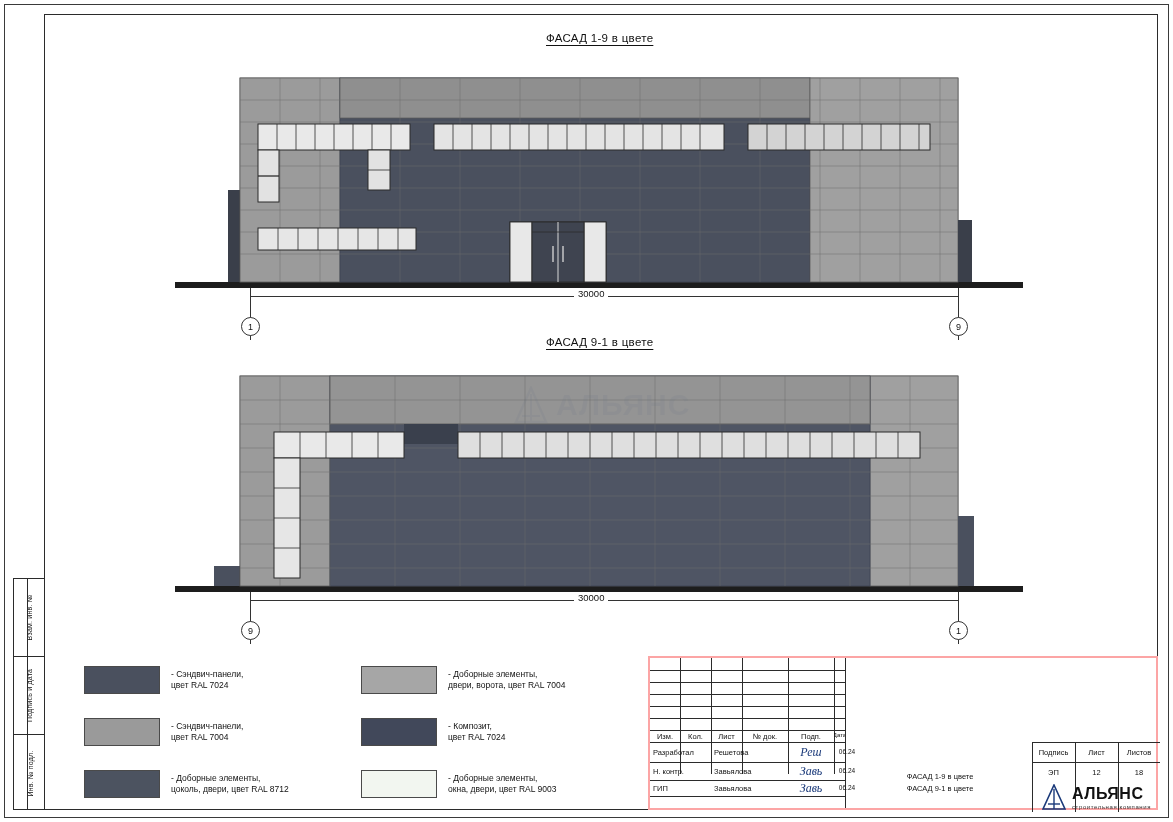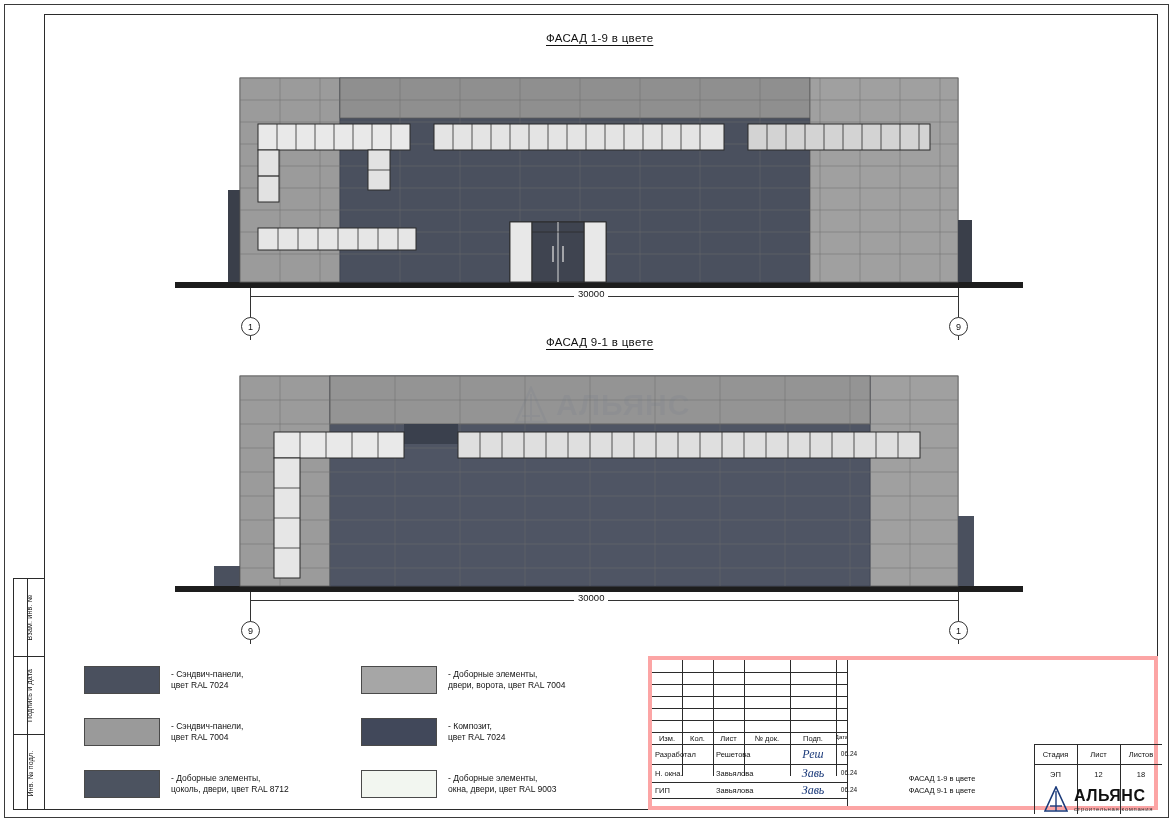--- a/index.html
+++ b/index.html
@@ -77,21 +77,21 @@
     font-size:9px; color:#111;
   }
 
   
   .legend { position:absolute; }
   .legend-row { position:absolute; display:flex; align-items:center; }
   .swatch { width:76px; height:28px; border:1px solid #4a4a4a; }
   .legend-text { margin-left:11px; font-size:8.5px; line-height:1.35; color:#111; white-space:nowrap; }
 
   
-  .stamp { position:absolute; border:4px solid #fca5a5; }
+  .stamp { position:absolute; border:2px solid #fca5a5; }
   .stamp .v { position:absolute; top:0; bottom:0; width:0; border-left:1px solid #2b2b2b; }
   .stamp .h { position:absolute; left:0; right:0; height:0; border-top:1px solid #2b2b2b; }
   .cellTxt {
     position:absolute; font-size:7.5px; color:#111;
     display:flex; align-items:center; justify-content:center;
     text-align:center; line-height:1.2; overflow:hidden;
   }
   .cellTxt.left { justify-content:flex-start; padding-left:3px; }
   .sig { font-family:"Liberation Serif", serif; font-style:italic; font-size:12px; color:#1b3a7a; }
 
@@ -449,34 +449,34 @@
     <div class="cellTxt" style="left:61px; top:72px; width:31px; height:12px;">Лист</div>
     <div class="cellTxt" style="left:92px; top:72px; width:46px; height:12px;">№ док.</div>
     <div class="cellTxt" style="left:138px; top:72px; width:46px; height:12px;">Подп.</div>
     <div class="cellTxt" style="left:184px; top:72px; width:11px; height:12px; font-size:6px;">Дата</div>
 
     <div class="cellTxt left" style="left:0; top:84px; width:61px; height:20px;">Разработал</div>
     <div class="cellTxt left" style="left:61px; top:84px; width:77px; height:20px;">Решетова</div>
     <div class="cellTxt sig" style="left:138px; top:84px; width:46px; height:20px;">Реш</div>
     <div class="cellTxt" style="left:184px; top:84px; width:26px; height:20px; font-size:6.5px;">06.24</div>
 
-    <div class="cellTxt left" style="left:0; top:104px; width:61px; height:18px;">Н. окна.</div>
+    <div class="cellTxt left" style="left:0; top:104px; width:61px; height:18px;">Н. контр.</div>
     <div class="cellTxt left" style="left:61px; top:104px; width:77px; height:18px;">Завьялова</div>
     <div class="cellTxt sig" style="left:138px; top:104px; width:46px; height:18px;">Завь</div>
     <div class="cellTxt" style="left:184px; top:104px; width:26px; height:18px; font-size:6.5px;">06.24</div>
 
     <div class="cellTxt left" style="left:0; top:122px; width:61px; height:16px;">ГИП</div>
     <div class="cellTxt left" style="left:61px; top:122px; width:77px; height:16px;">Завьялова</div>
     <div class="cellTxt sig" style="left:138px; top:122px; width:46px; height:16px;">Завь</div>
     <div class="cellTxt" style="left:184px; top:122px; width:26px; height:16px; font-size:6.5px;">06.24</div>
 
     <div class="cellTxt" style="left:200px; top:112px; width:180px; height:12px; font-size:7.5px;">ФАСАД 1-9 в цвете</div>
     <div class="cellTxt" style="left:200px; top:124px; width:180px; height:12px; font-size:7.5px;">ФАСАД 9-1 в цвете</div>
 
-    <div class="cellTxt" style="left:382px; top:84px; width:43px; height:20px;">Стадия</div>
+    <div class="cellTxt" style="left:382px; top:84px; width:43px; height:20px;">Подпись</div>
     <div class="cellTxt" style="left:425px; top:84px; width:43px; height:20px;">Лист</div>
     <div class="cellTxt" style="left:468px; top:84px; width:42px; height:20px;">Листов</div>
     <div class="cellTxt" style="left:382px; top:104px; width:43px; height:20px;">ЭП</div>
     <div class="cellTxt" style="left:425px; top:104px; width:43px; height:20px;">12</div>
     <div class="cellTxt" style="left:468px; top:104px; width:42px; height:20px;">18</div>
 
     <div class="logo-wrap" style="left:392px; top:126px;">
       <svg width="24" height="26" viewBox="0 0 24 26" style="margin-right:6px;">
         <polygon points="12,1 23,25 1,25" fill="none" stroke="#1b3a7a" stroke-width="1.6"></polygon>
         <line x1="12" y1="5" x2="12" y2="25" stroke="#1b3a7a" stroke-width="1.4"></line>

